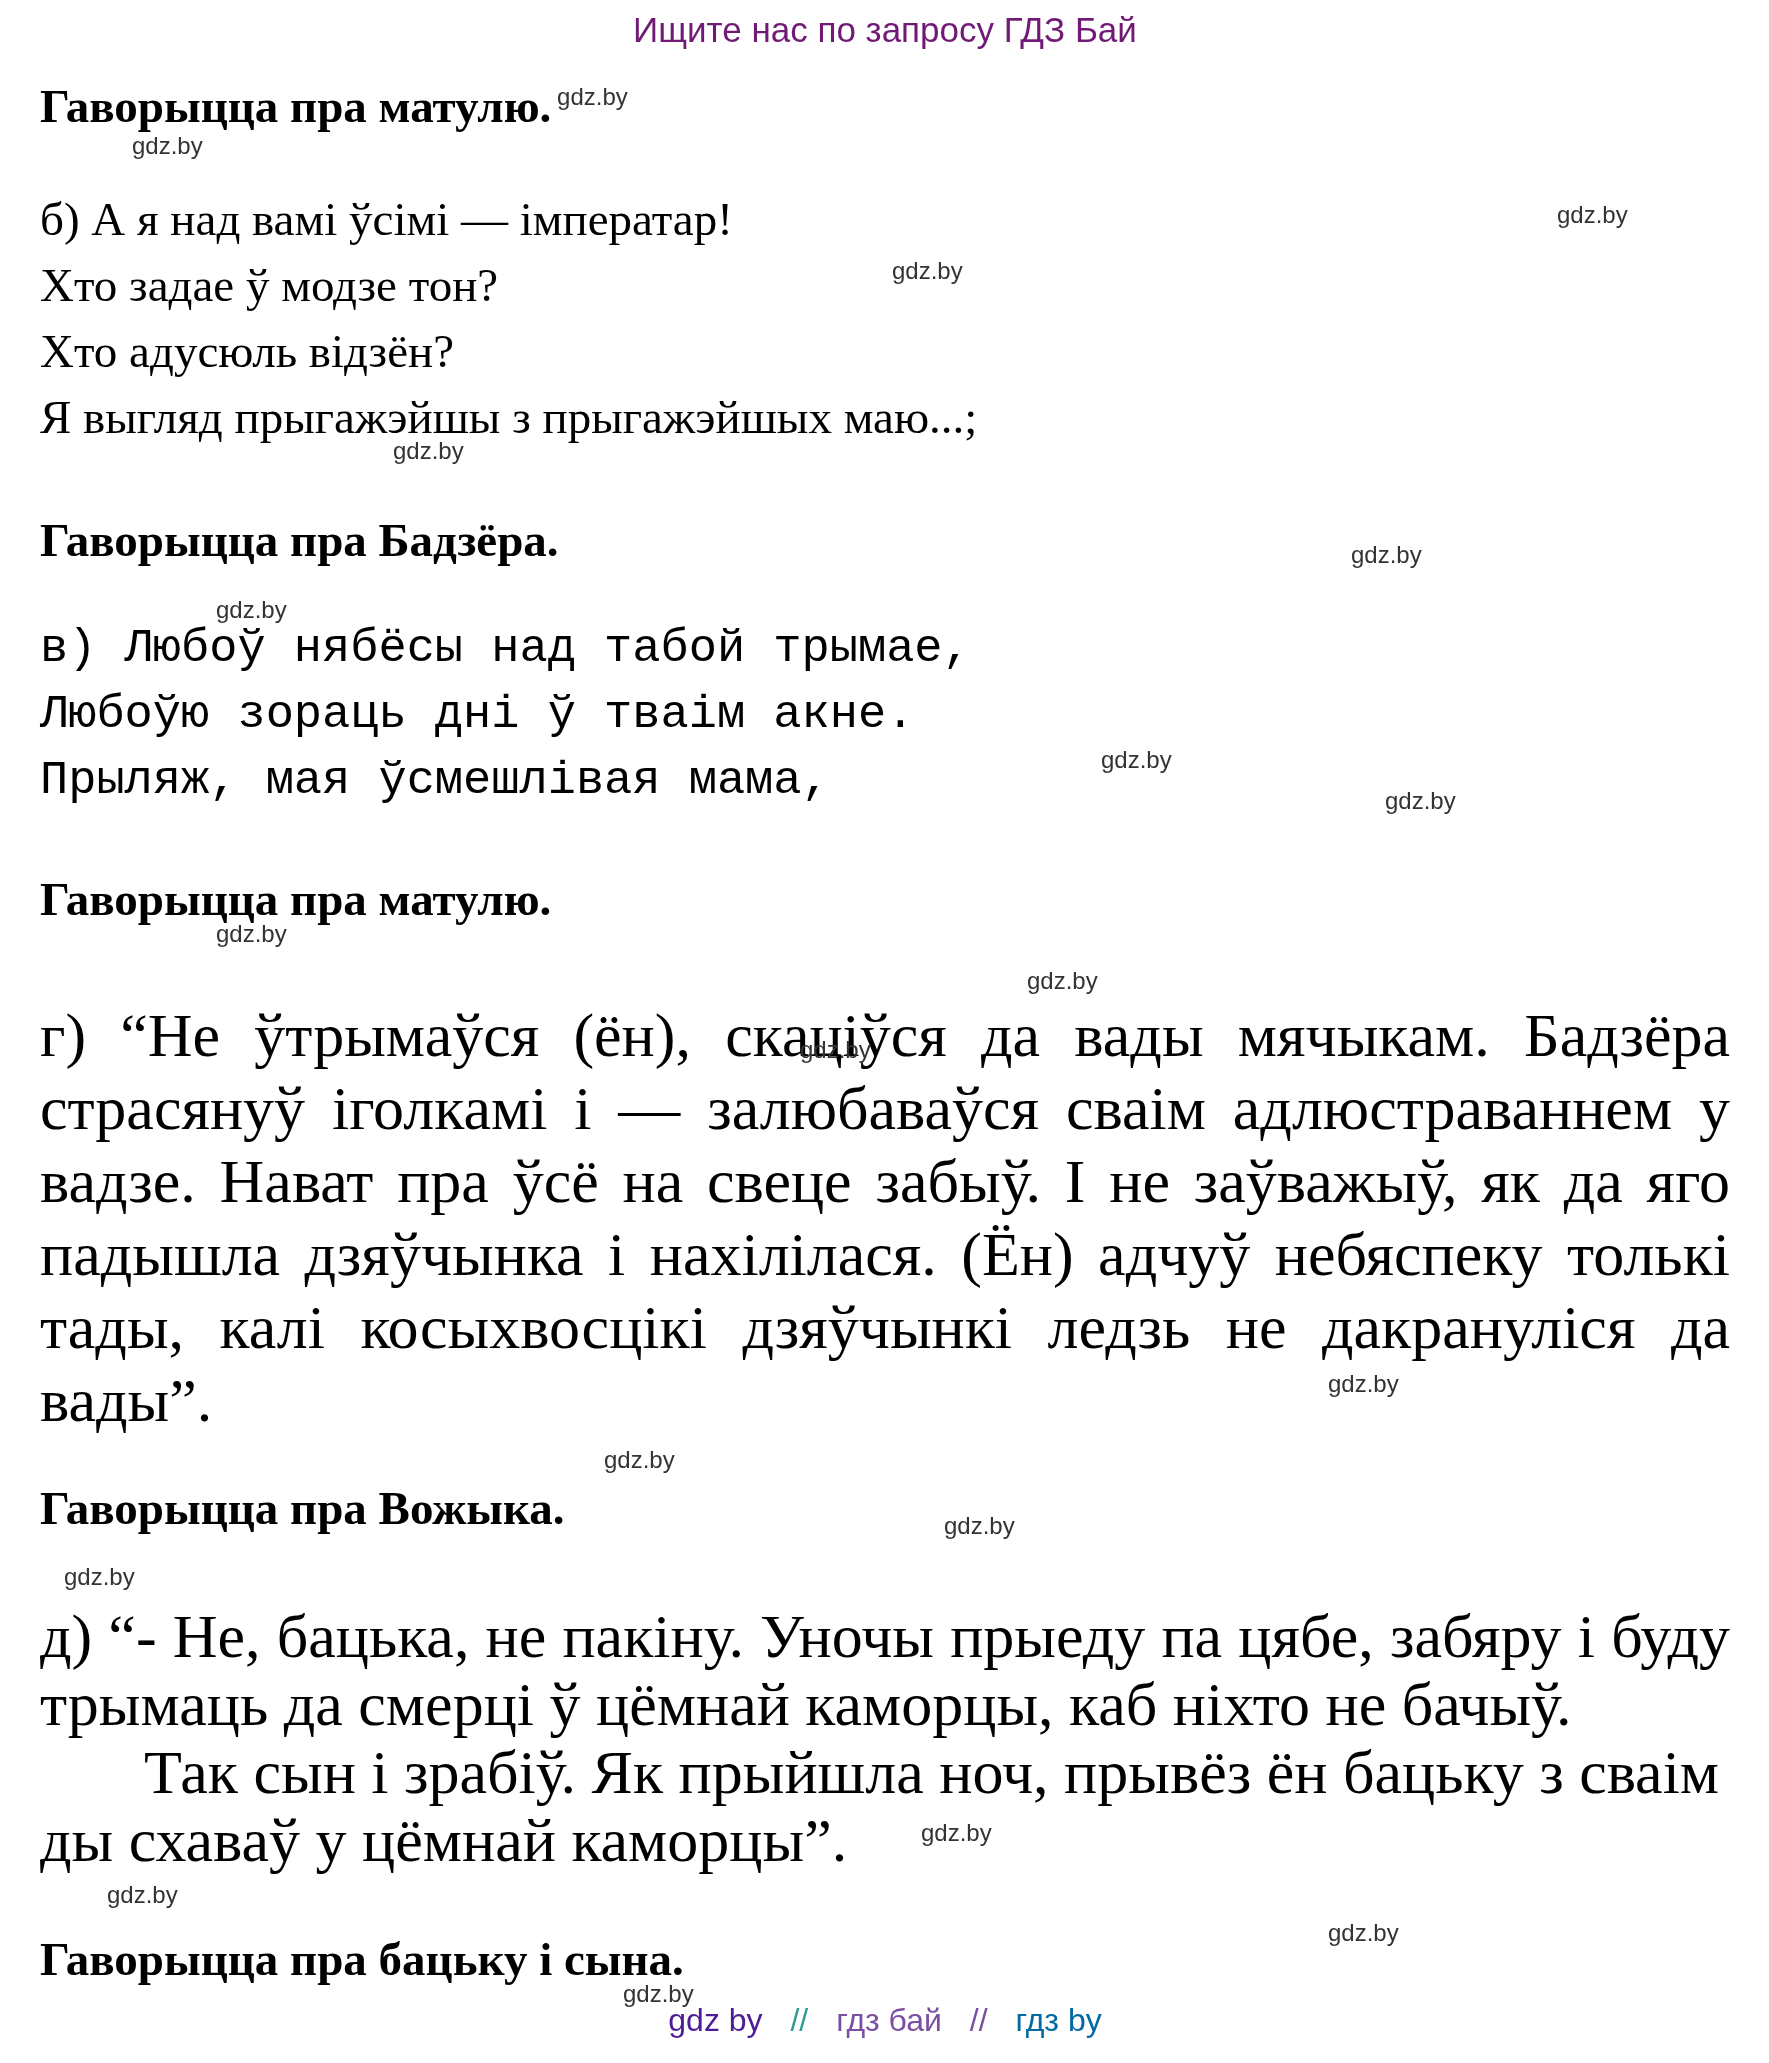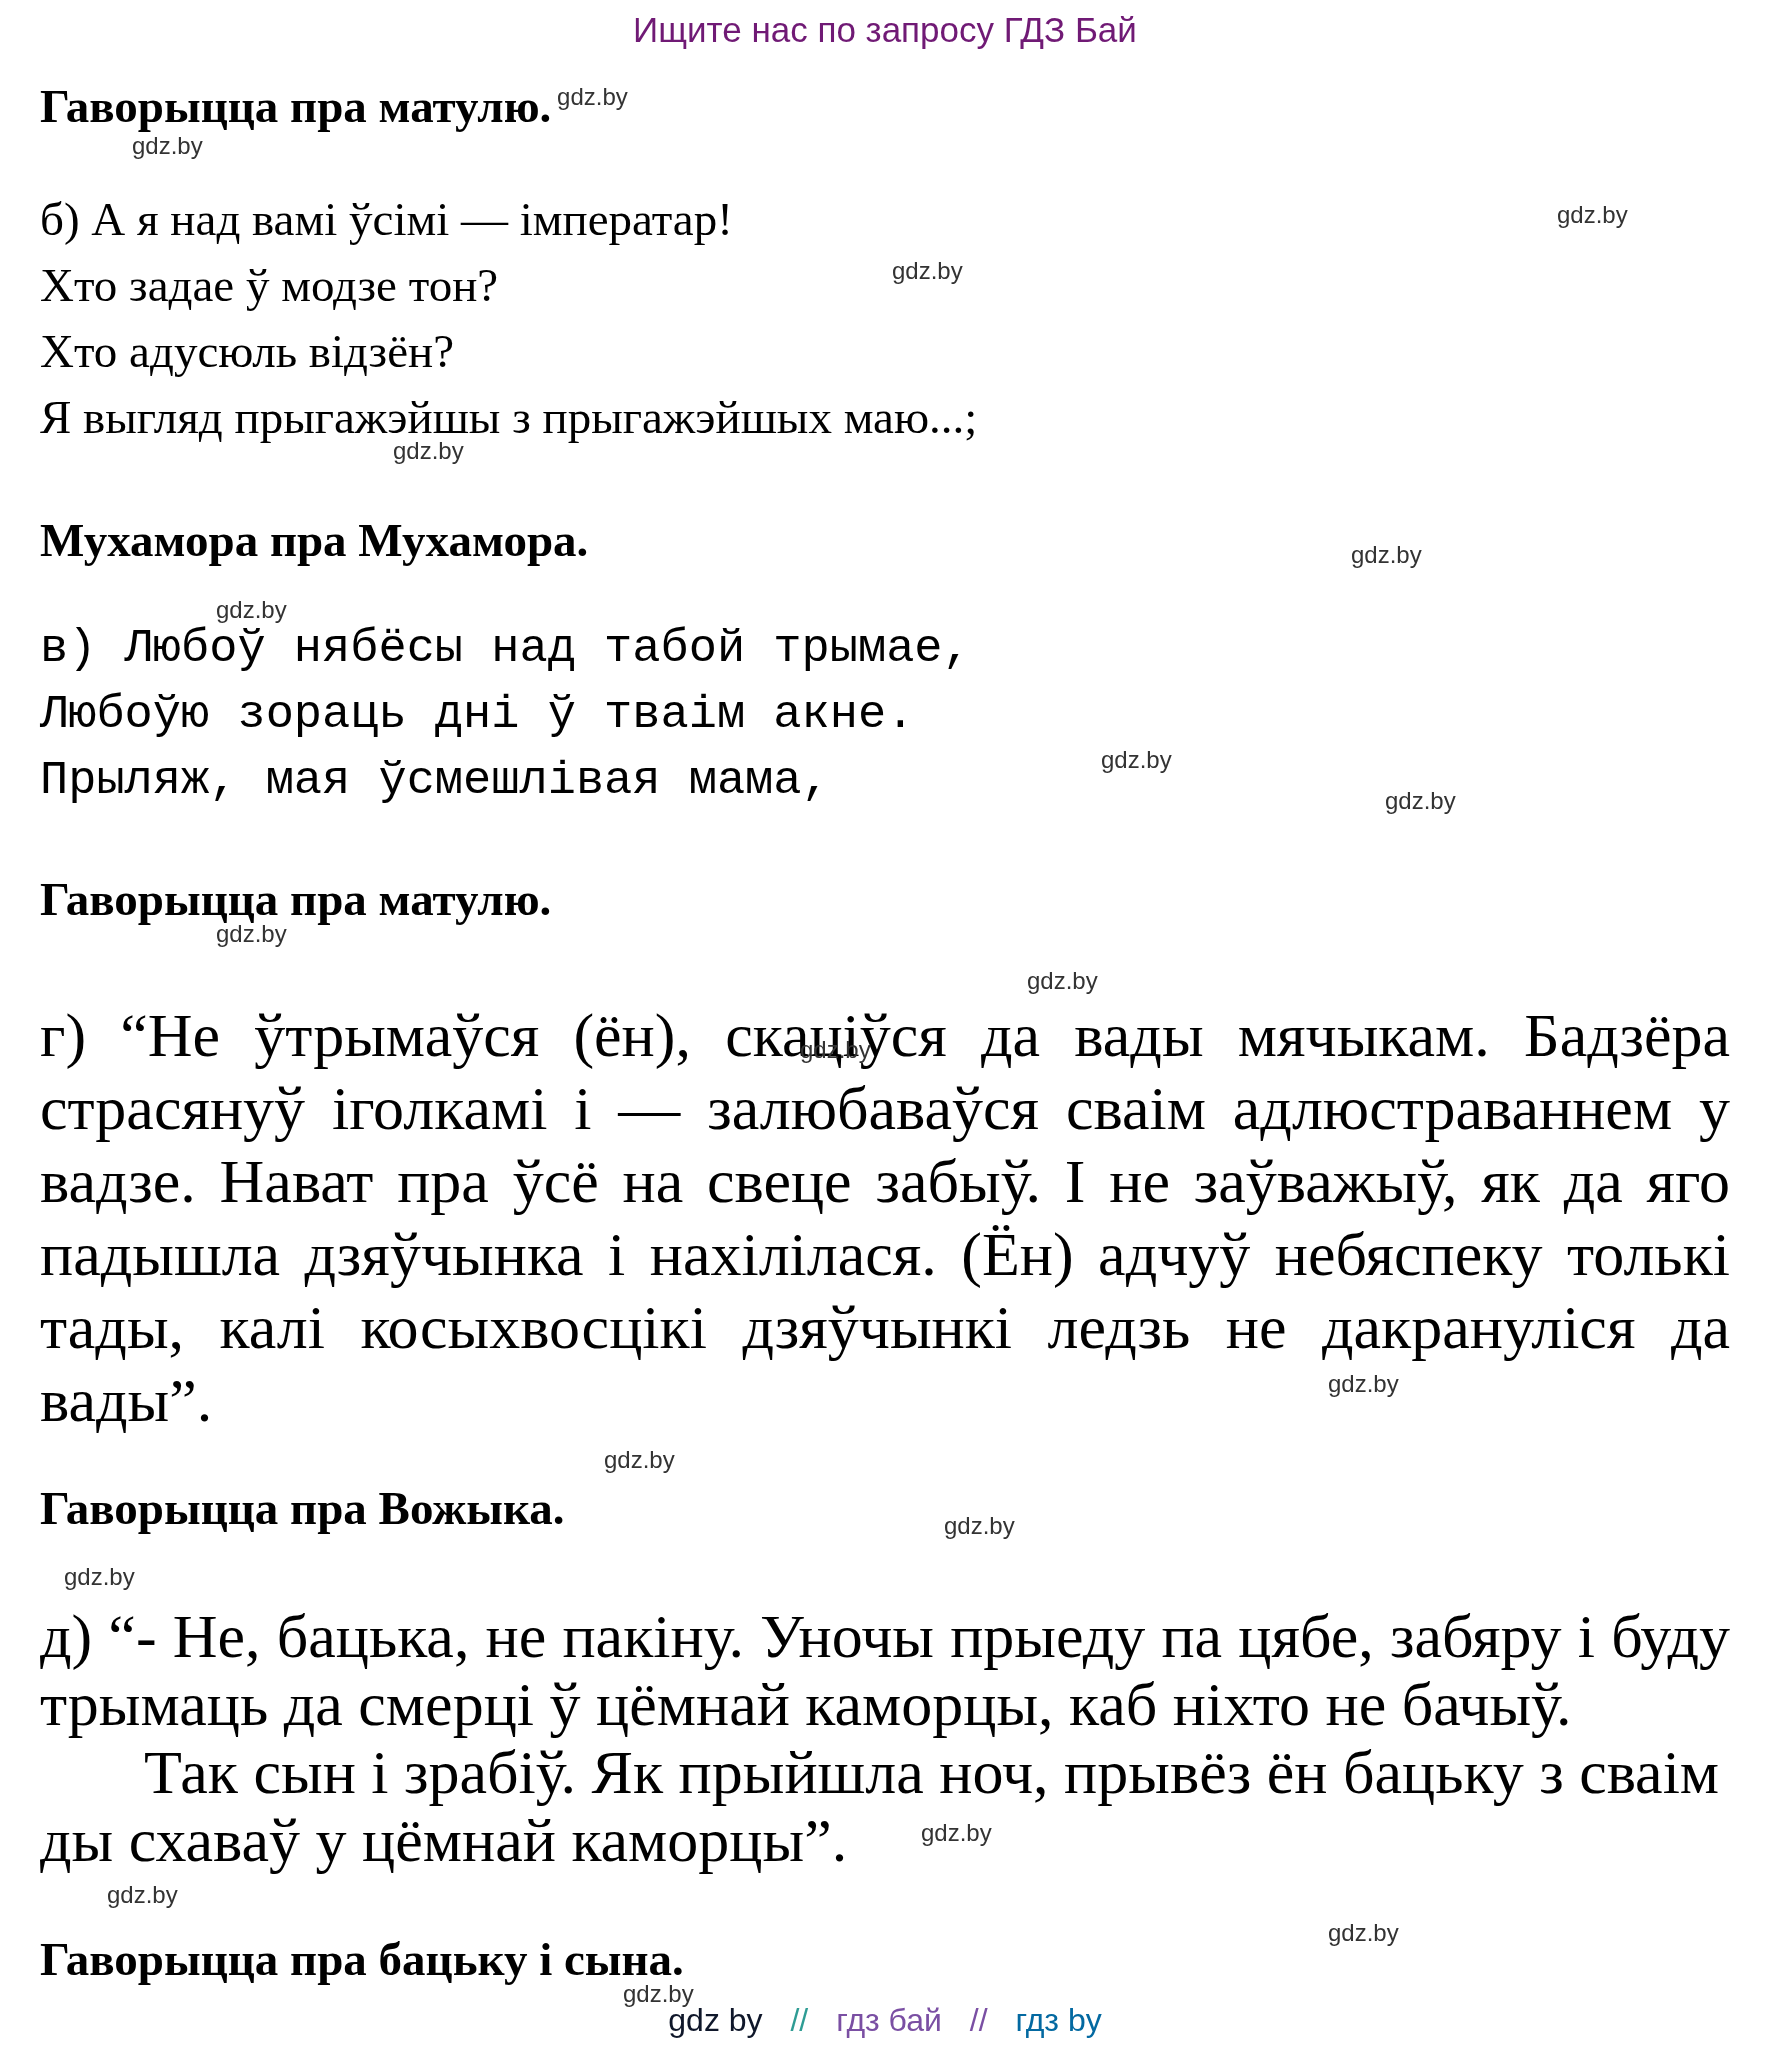--- a/index.html
+++ b/index.html
@@ -98,41 +98,41 @@
       <span>Гаворыцца пра матулю.</span><span class="sup-wm">gdz.by</span>
     </div>
 
     <div class="stanza stanza-b">
       <div class="line">б) А я над вамі ўсімі — імператар!</div>
       <div class="line">Хто задае ў модзе тон?</div>
       <div class="line">Хто адусюль відзён?</div>
       <div class="line">Я выгляд прыгажэйшы з прыгажэйшых маю...;</div>
     </div>
 
-    <div class="head head-2">Мухамора пра Мухамора.</div>
+    <div class="head head-2">Гаворыцца пра Бадзёра.</div>
 
     <div class="stanza stanza-v">
       <div class="line">в) Любоў нябёсы над табой трымае,</div>
       <div class="line">Любоўю зораць дні ў тваім акне.</div>
       <div class="line">Прыляж, мая ўсмешлівая мама,</div>
     </div>
 
     <div class="head head-3">Гаворыцца пра матулю.</div>
 
     <div class="para para-g">г) “Не ўтрымаўся (ён), скаціўся да вады мячыкам. Бадзёра страсянуў іголкамі і — залюбаваўся сваім адлюстраваннем у вадзе. Нават пра ўсё на свеце забыў. І не заўважыў, як да яго падышла дзяўчынка і нахілілася. (Ён) адчуў небяспеку толькі тады, калі косыхвосцікі дзяўчынкі ледзь не дакрануліся да вады”.</div>
 
     <div class="head head-4">Гаворыцца пра Вожыка.</div>
 
     <div class="para para-d1">д) “- Не, бацька, не пакіну. Уночы прыеду па цябе, забяру і буду трымаць да смерці ў цёмнай каморцы, каб ніхто не бачыў.</div>
     <div class="para para-d2">Так сын і зрабіў. Як прыйшла ноч, прывёз ён бацьку з сваім ды схаваў у цёмнай каморцы”.</div>
 
     <div class="head head-5">Гаворыцца пра бацьку і сына.</div>
 
     <div class="footer">
-      <span class="f-link" style="color: #0f172a;">gdz by</span>
+      <span class="f-link" style="color: #4c1d95;">gdz by</span>
       <span class="f-sep" style="color: rgb(46, 156, 148);">//</span>
       <span class="f-link" style="color: rgb(122, 79, 163);">гдз бай</span>
       <span class="f-sep" style="color: rgb(122, 79, 163);">//</span>
       <span class="f-link" style="color: #0369a1;">гдз by</span>
     </div>
 
   </div>
 
   <span class="wm wm1">gdz.by</span>
   <span class="wm wm2">gdz.by</span>

